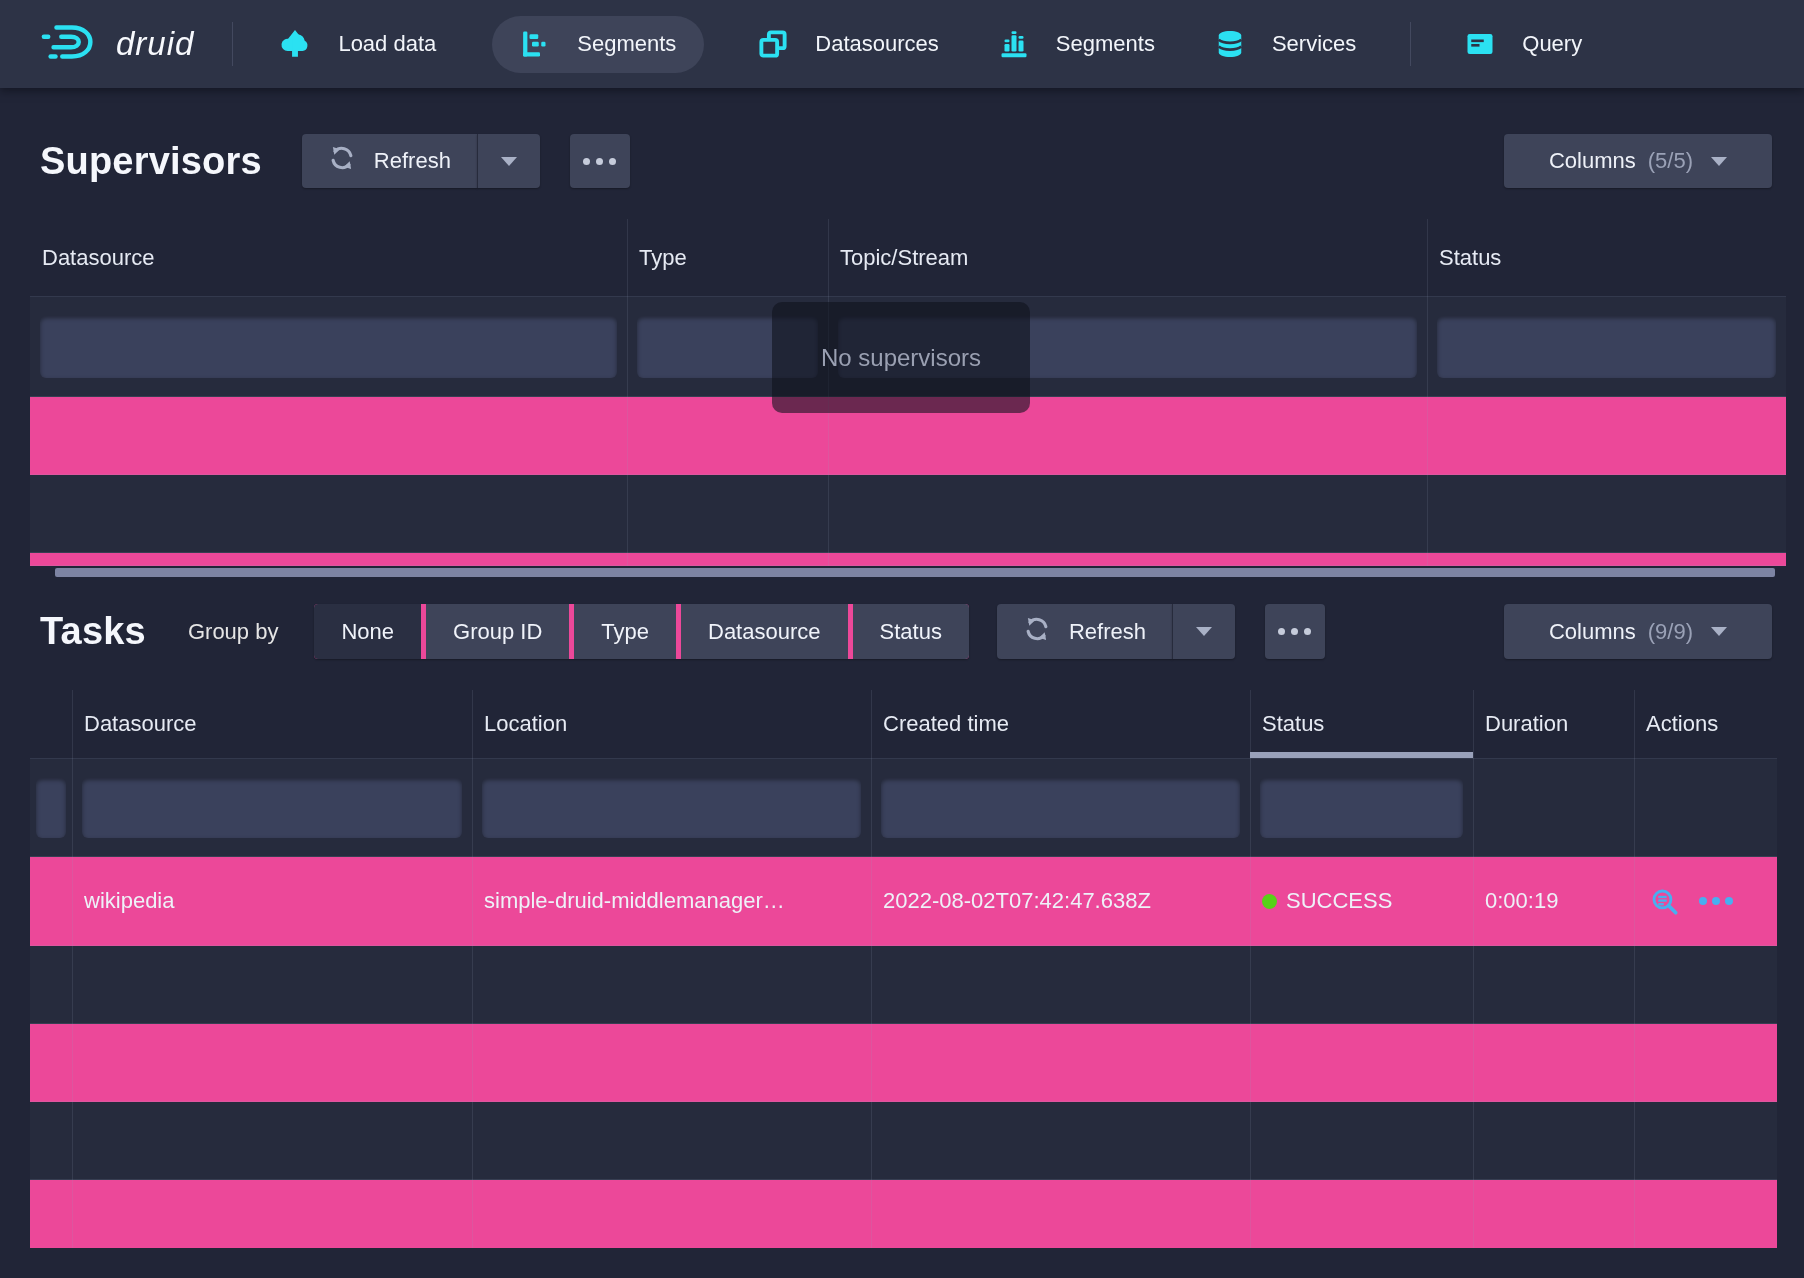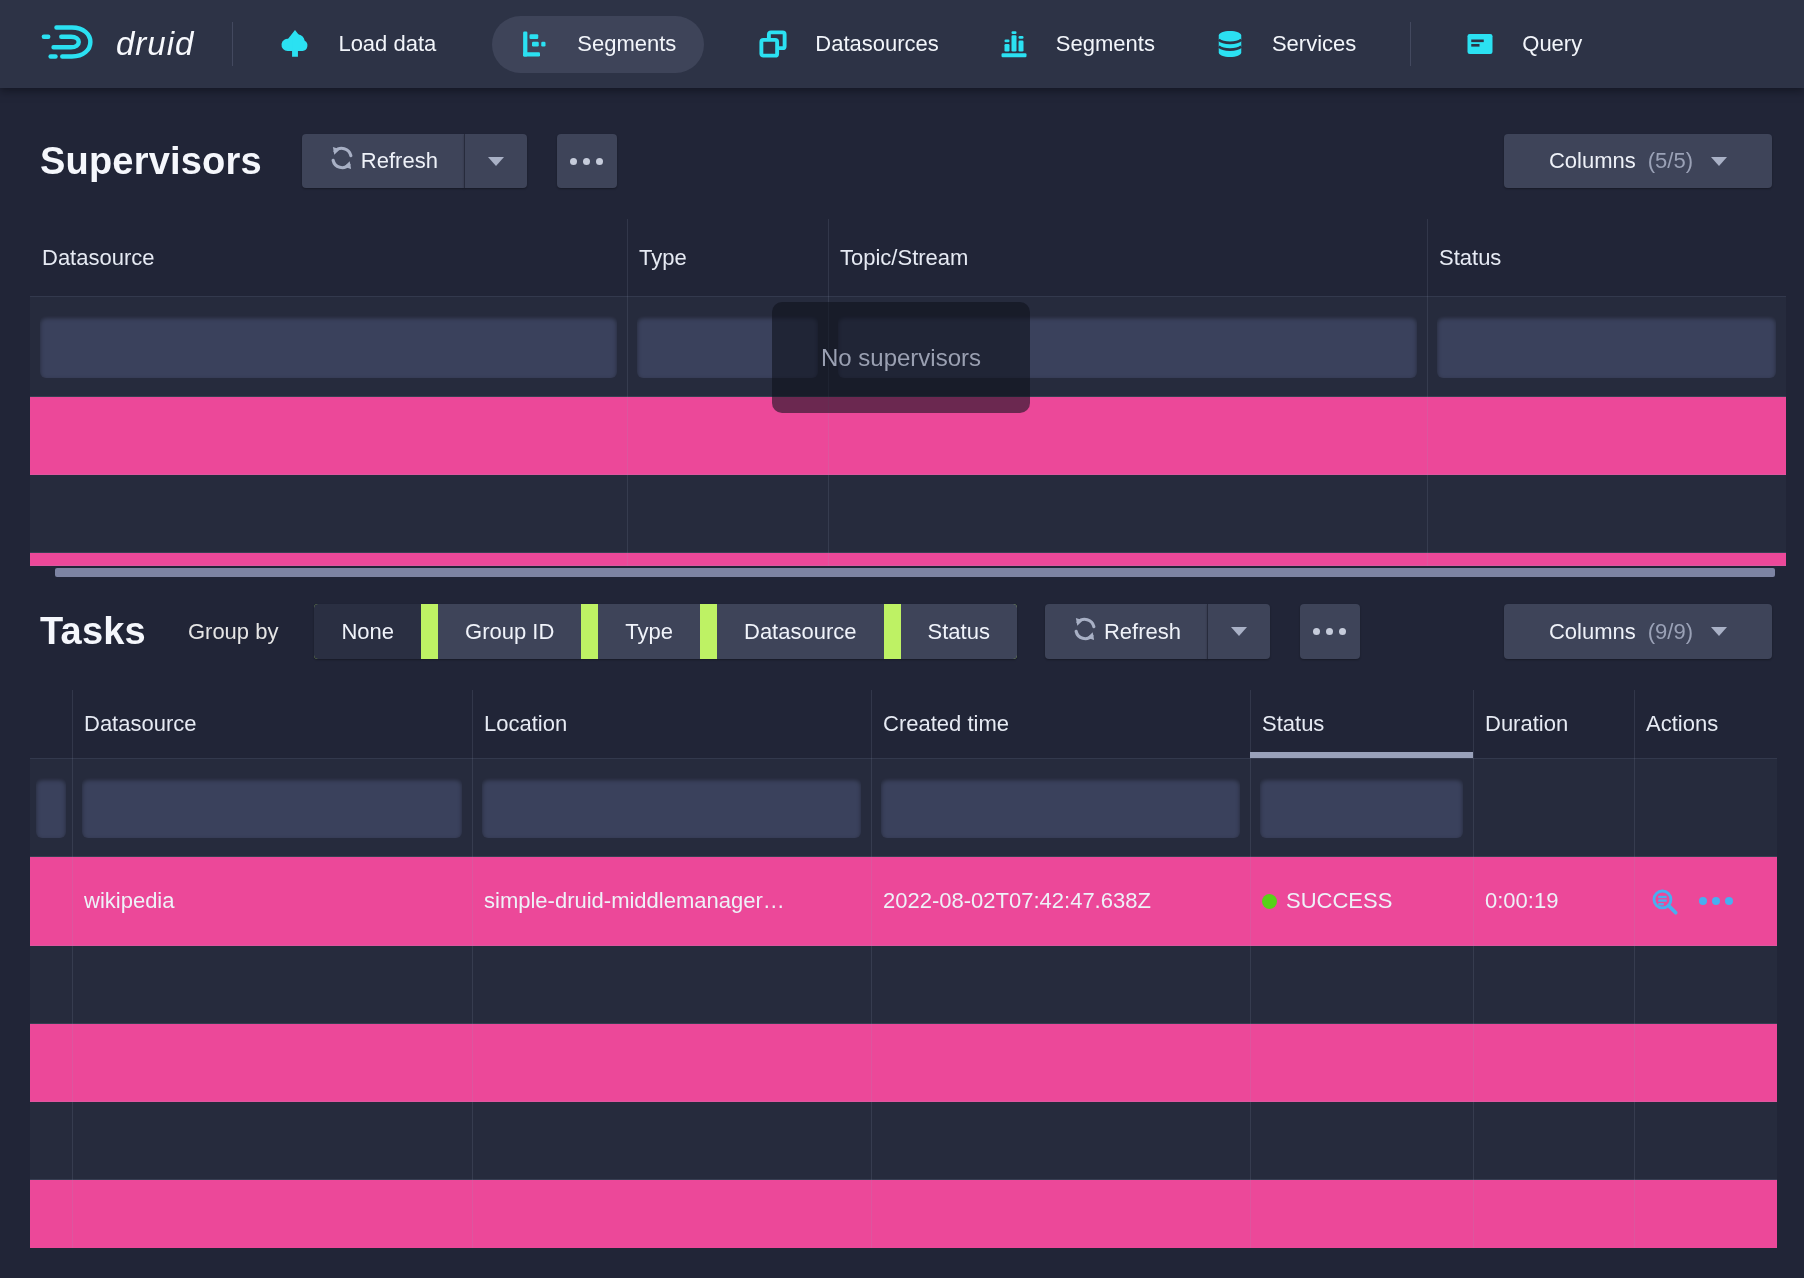--- a/index.html
+++ b/index.html
@@ -32,30 +32,30 @@
   .bar-supervisors { top:134px; height:54px; }
   .bar-tasks { top:604px; height:55px; }
   .h-title { font-size:38px; font-weight:700; color:#f5f7fc; letter-spacing:.2px; }
   .btn {
     background:#3e4459; border:none; color:#eef1f8; font-family:inherit;
     font-size:22px; display:flex; align-items:center; justify-content:center;
     height:54px; border-radius:4px; cursor:pointer;
     box-shadow:0 1px 2px rgba(0,0,0,.3);
   }
   .btn-group { display:flex; }
-  .btn-refresh { gap:5px; padding:0 26px; border-radius:4px 0 0 4px; }
+  .btn-refresh { gap:18px; padding:0 26px; border-radius:4px 0 0 4px; }
   .btn-caret { width:63px; border-radius:0 4px 4px 0; border-left:1px solid rgba(10,14,24,.45); }
   .btn-more { width:60px; gap:6px; }
   .btn-columns { width:268px; gap:12px; margin-left:auto; }
   .dim { color:#9aa1b6; }
   .caret-down { width:0; height:0; border-left:8px solid transparent; border-right:8px solid transparent; border-top:9px solid #a9b1c6; }
   .dot3 { width:7px; height:7px; border-radius:50%; background:#c6ccdb; }
   
   .groupby-label { font-size:22px; color:#e5e5e5; margin:0 36px 0 42px; }
-  .seg-group { display:flex; background:#bef264; gap:17px; border-radius:4px; overflow:hidden; box-shadow:0 1px 2px rgba(0,0,0,.3); height:55px; }
+  .seg-group { display:flex; background:#ec4899; gap:5px; border-radius:4px; overflow:hidden; box-shadow:0 1px 2px rgba(0,0,0,.3); height:55px; }
   .seg-btn { background:#3e4459; border:none; color:#f0f3fa; font-family:inherit; font-size:22px; padding:0 27px; cursor:pointer; }
   .seg-btn.active { background:#2a2f42; }
   .tasks-refresh { margin-left:28px; }
   .tasks-more { margin-left:30px; }
   
   .table { position:absolute; overflow:hidden; }
   .sup-table { top:219px; left:30px; width:1756px; height:347px; }
   .task-table { top:690px; left:30px; width:1747px; height:558px; }
   .trow { display:grid; position:relative; border-bottom:1px solid rgba(150,160,190,.16); }
   .sup-cols { grid-template-columns:597px 201px 599px 359px; }

